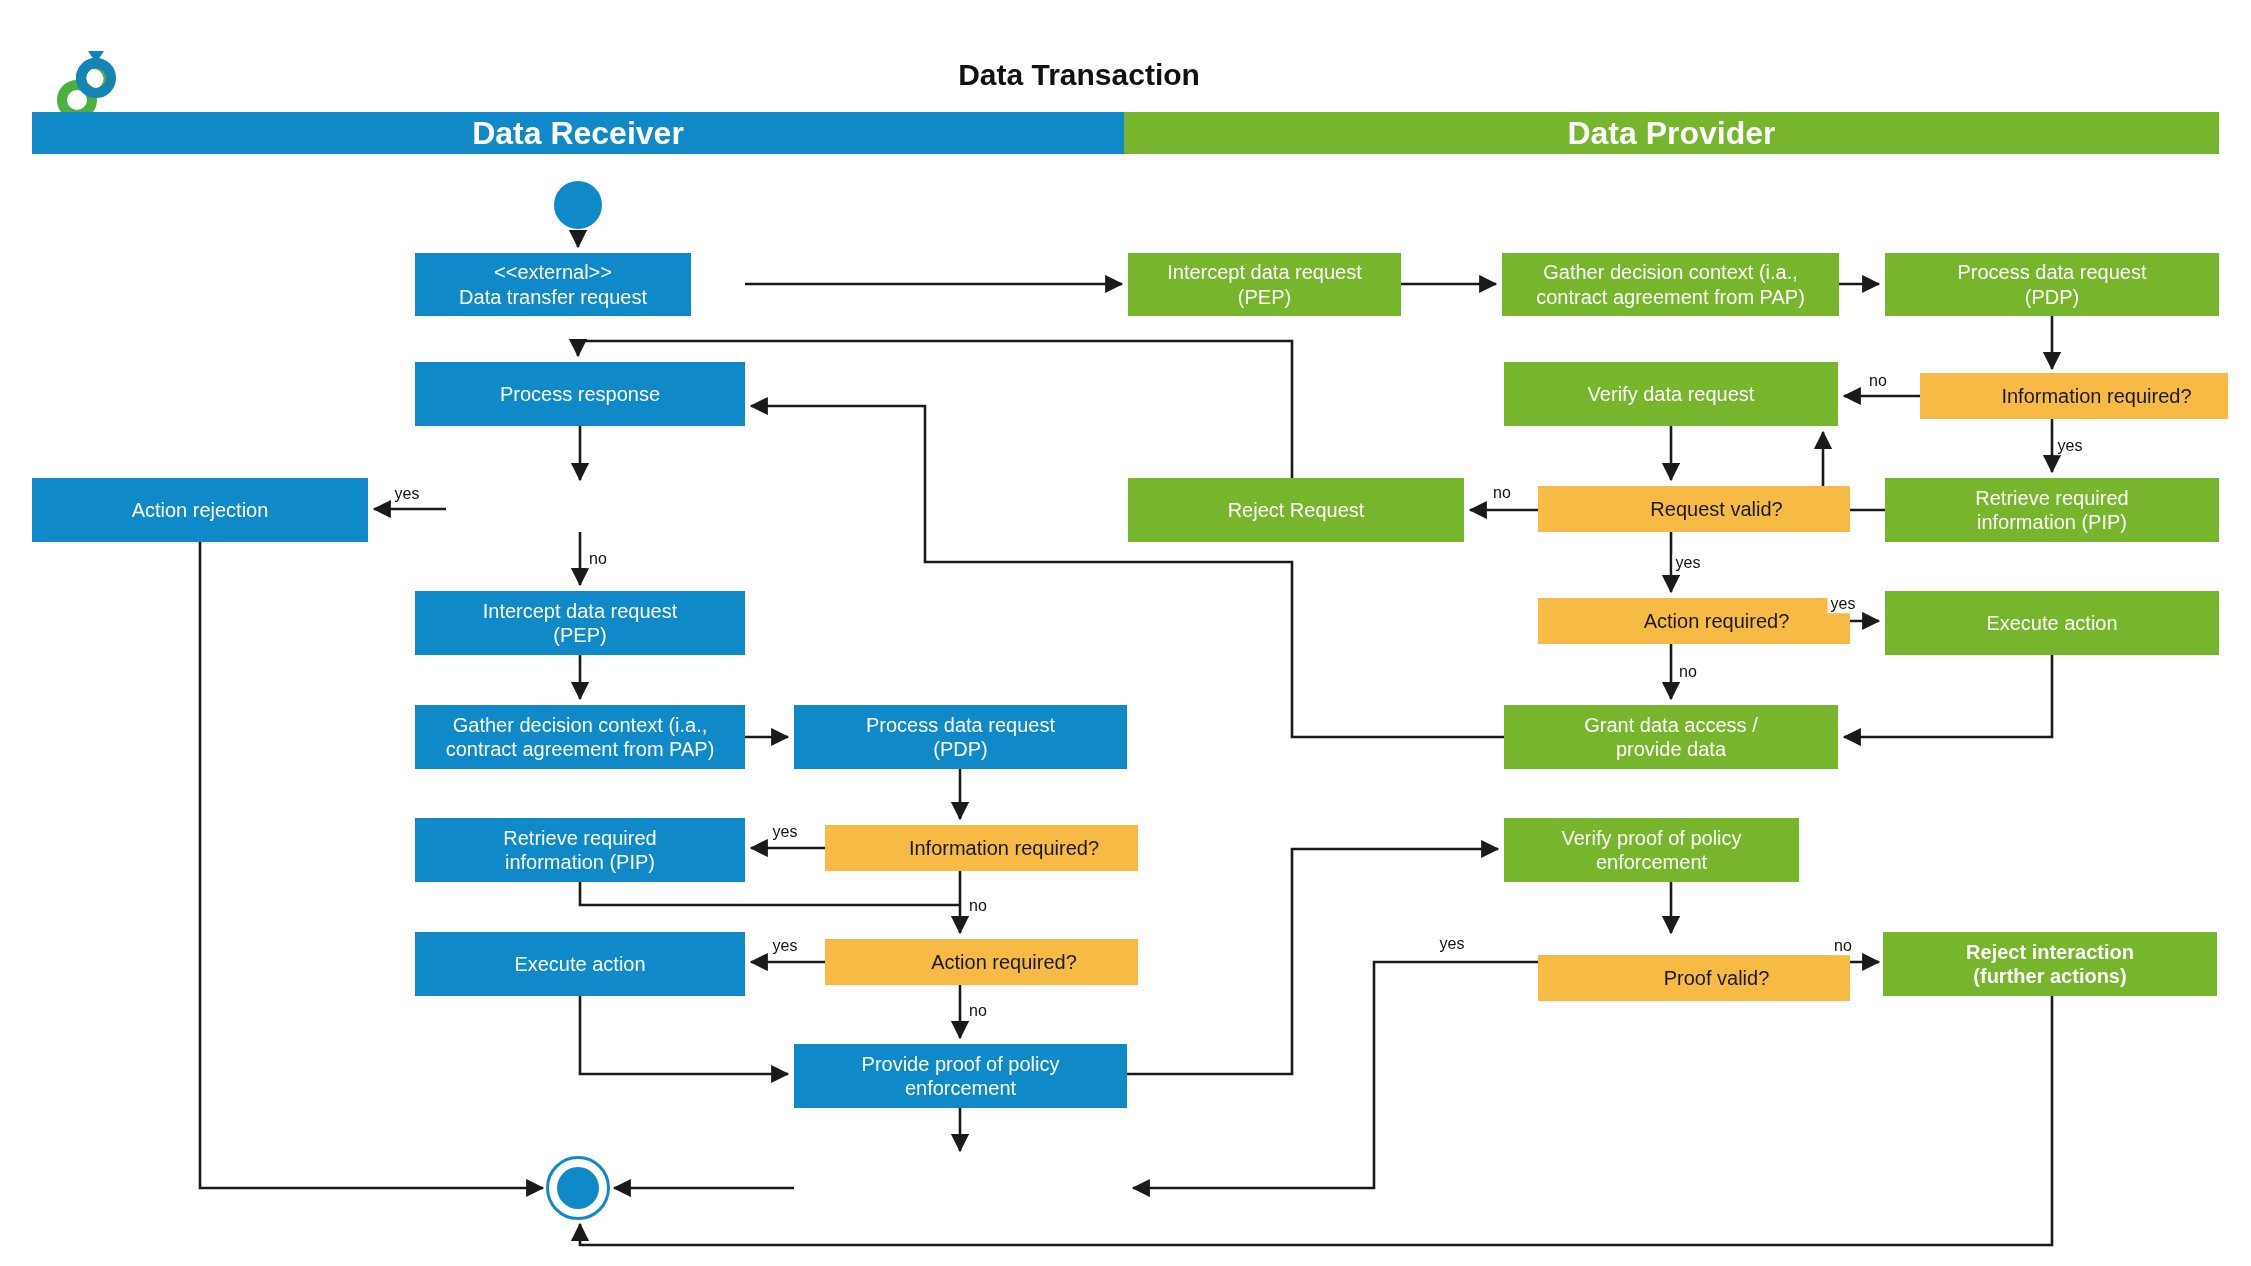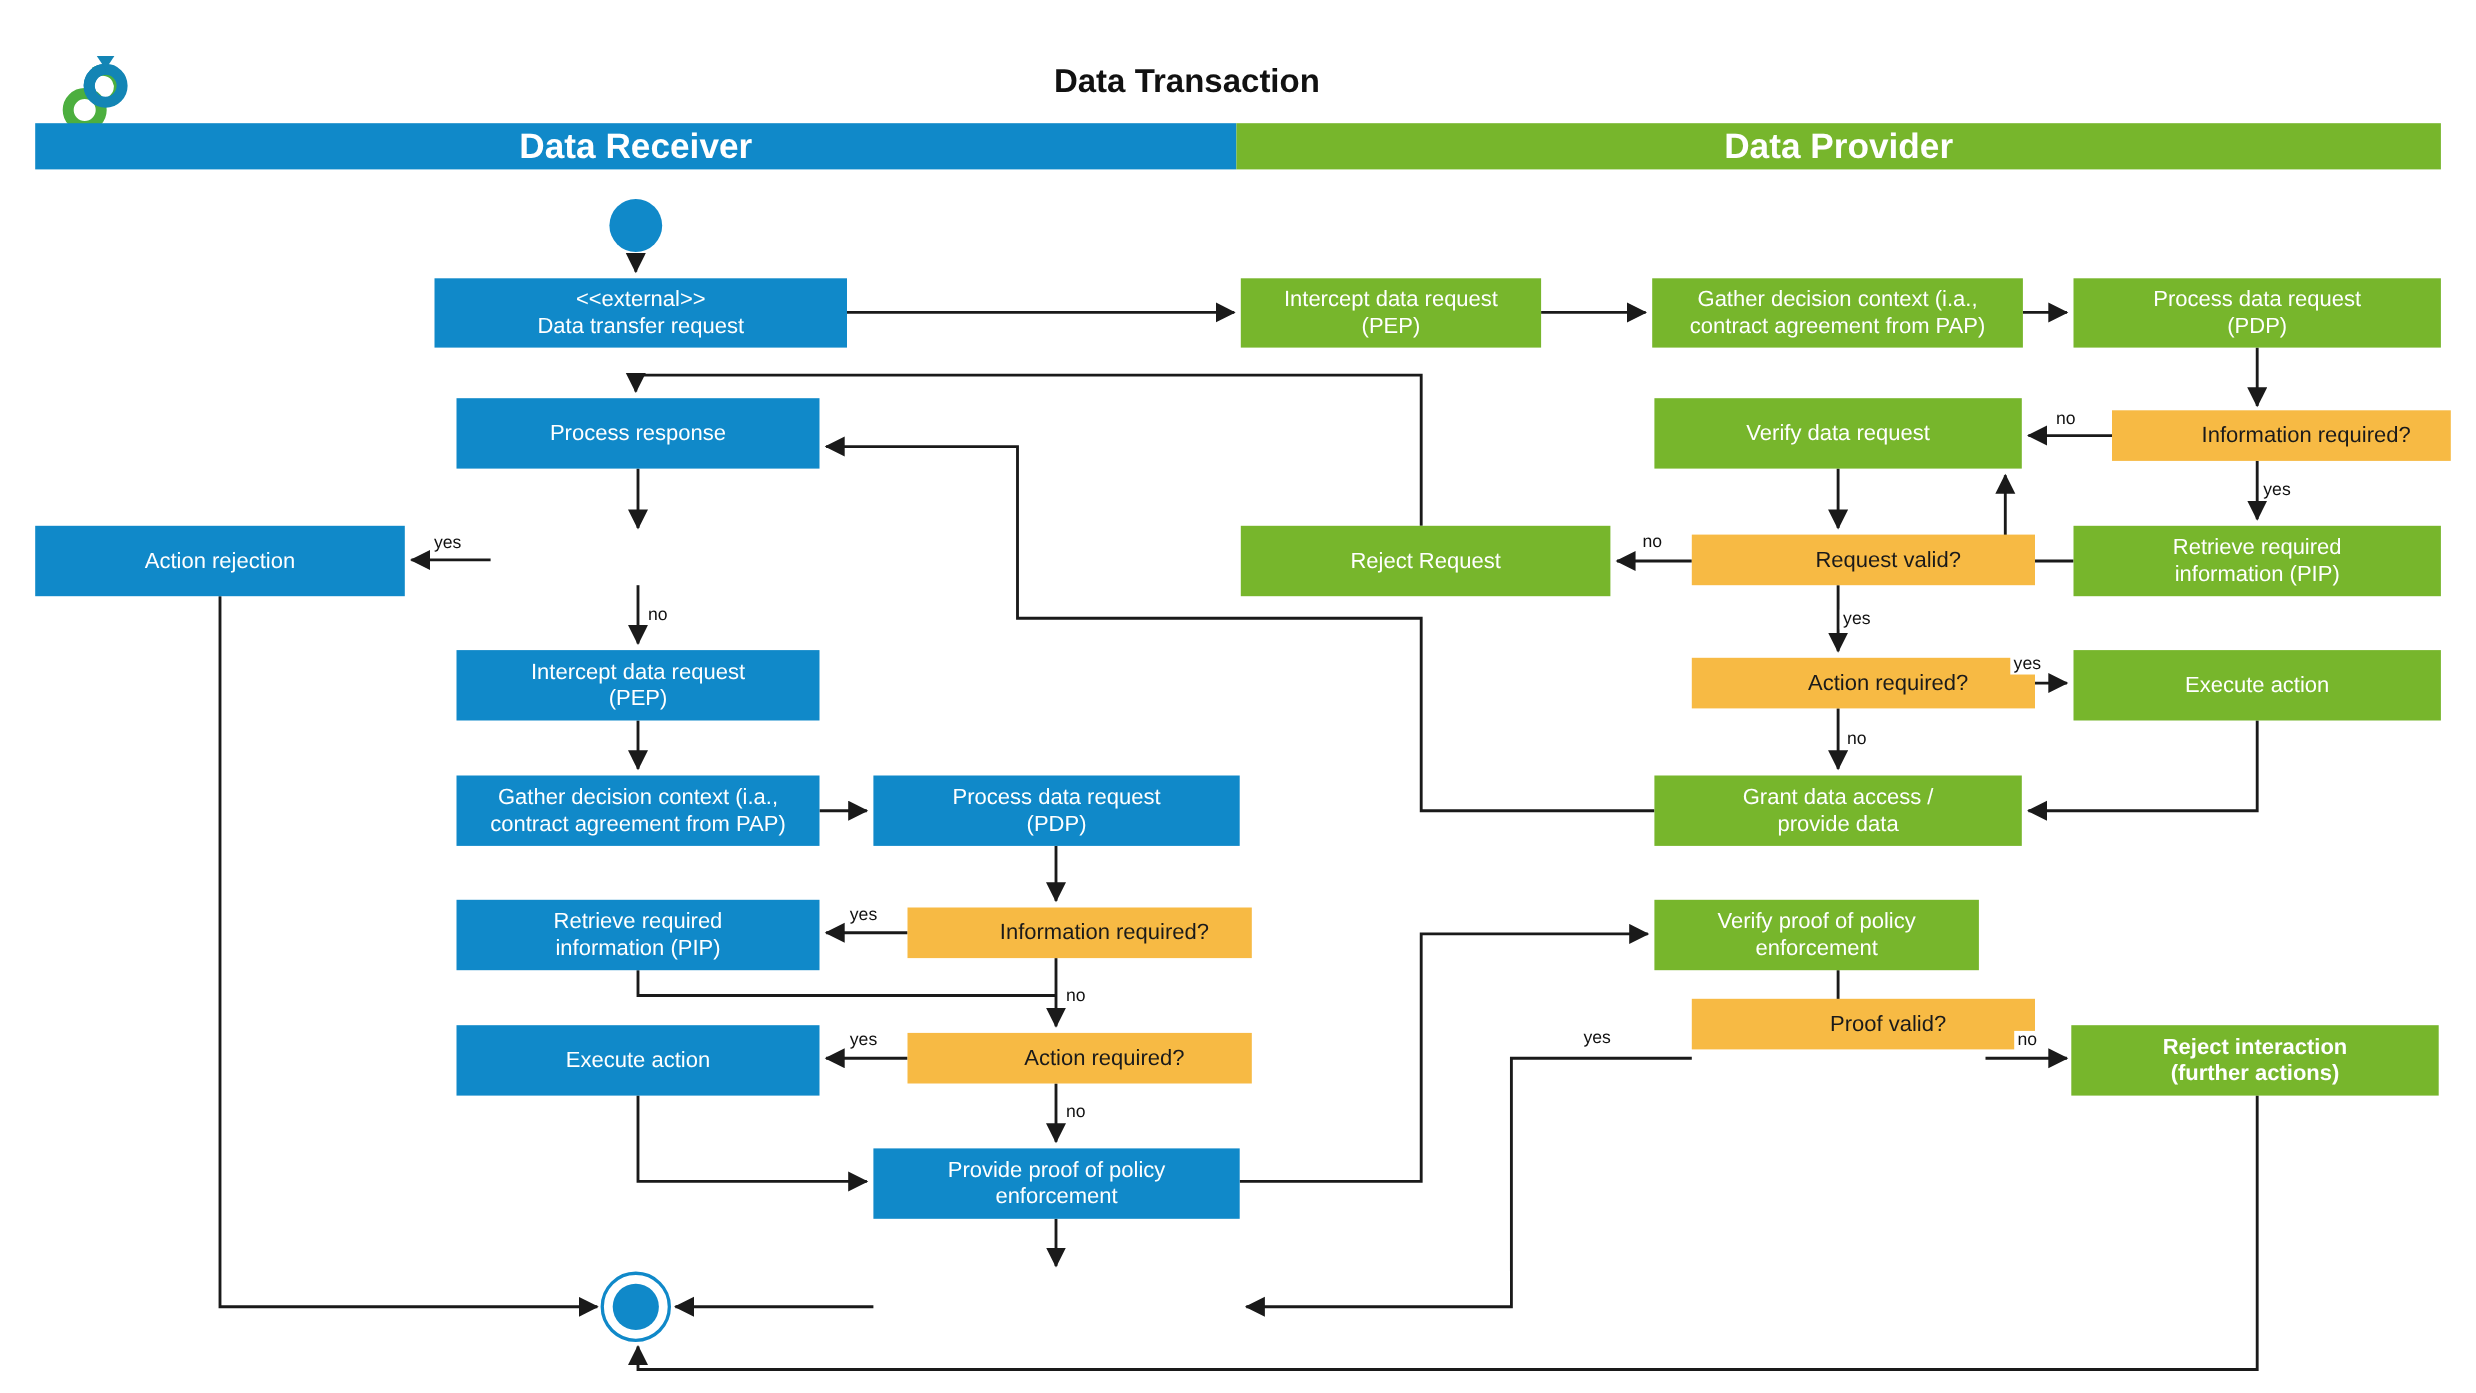--- a/index.html
+++ b/index.html
@@ -102,21 +102,21 @@
     <polyline points="2052,996 2052,1245 580,1245 580,1224" marker-end="url(#arr)"></polyline>
     <polyline points="200,542 200,1188 543,1188" marker-end="url(#arr)"></polyline>
     <polyline points="794,1188 614,1188" marker-end="url(#arr)"></polyline>
   </svg>
 
   <div class="start-circle"></div>
   <div class="end-outer">
     <div class="end-inner"></div>
   </div>
 
-  <div class="node blue" style="left:395px;top:253px;width:375px;height:63px;">&lt;&lt;external&gt;&gt;
+  <div class="node blue" style="left:415px;top:253px;width:276px;height:63px;">&lt;&lt;external&gt;&gt;
 Data transfer request</div>
   <div class="node blue" style="left:415px;top:362px;width:330px;height:64px;">Process response</div>
   <div class="node blue" style="left:32px;top:478px;width:336px;height:64px;">Action rejection</div>
   <div class="node blue" style="left:415px;top:591px;width:330px;height:64px;">Intercept data request
 (PEP)</div>
   <div class="node blue" style="left:415px;top:705px;width:330px;height:64px;">Gather decision context (i.a.,
 contract agreement from PAP)</div>
   <div class="node blue" style="left:794px;top:705px;width:333px;height:64px;">Process data request
 (PDP)</div>
   <div class="node blue" style="left:415px;top:818px;width:330px;height:64px;">Retrieve required
@@ -138,21 +138,21 @@
   <div class="node green" style="left:1128px;top:478px;width:336px;height:64px;">Reject Request</div>
   <div class="node orange" style="left:1538px;top:486px;width:267px;height:46px;">Request valid?</div>
   <div class="node green" style="left:1885px;top:478px;width:334px;height:64px;">Retrieve required
 information (PIP)</div>
   <div class="node orange" style="left:1538px;top:598px;width:267px;height:46px;">Action required?</div>
   <div class="node green" style="left:1885px;top:591px;width:334px;height:64px;">Execute action</div>
   <div class="node green" style="left:1504px;top:705px;width:334px;height:64px;">Grant data access /
 provide data</div>
   <div class="node green" style="left:1504px;top:818px;width:295px;height:64px;">Verify proof of policy
 enforcement</div>
-  <div class="node orange" style="left:1538px;top:908px;width:267px;height:46px;">Proof valid?</div>
+  <div class="node orange" style="left:1538px;top:955px;width:267px;height:46px;">Proof valid?</div>
   <div class="node green" style="left:1883px;top:932px;width:334px;height:64px;font-weight:bold;">Reject interaction
 (further actions)</div>
 
   <div class="edge-label" style="left:407px;top:494px;">yes</div>
   <div class="edge-label" style="left:598px;top:559px;">no</div>
   <div class="edge-label" style="left:1878px;top:381px;">no</div>
   <div class="edge-label" style="left:2070px;top:446px;">yes</div>
   <div class="edge-label" style="left:1502px;top:493px;">no</div>
   <div class="edge-label" style="left:1688px;top:563px;">yes</div>
   <div class="edge-label" style="left:1843px;top:604px;">yes</div>

